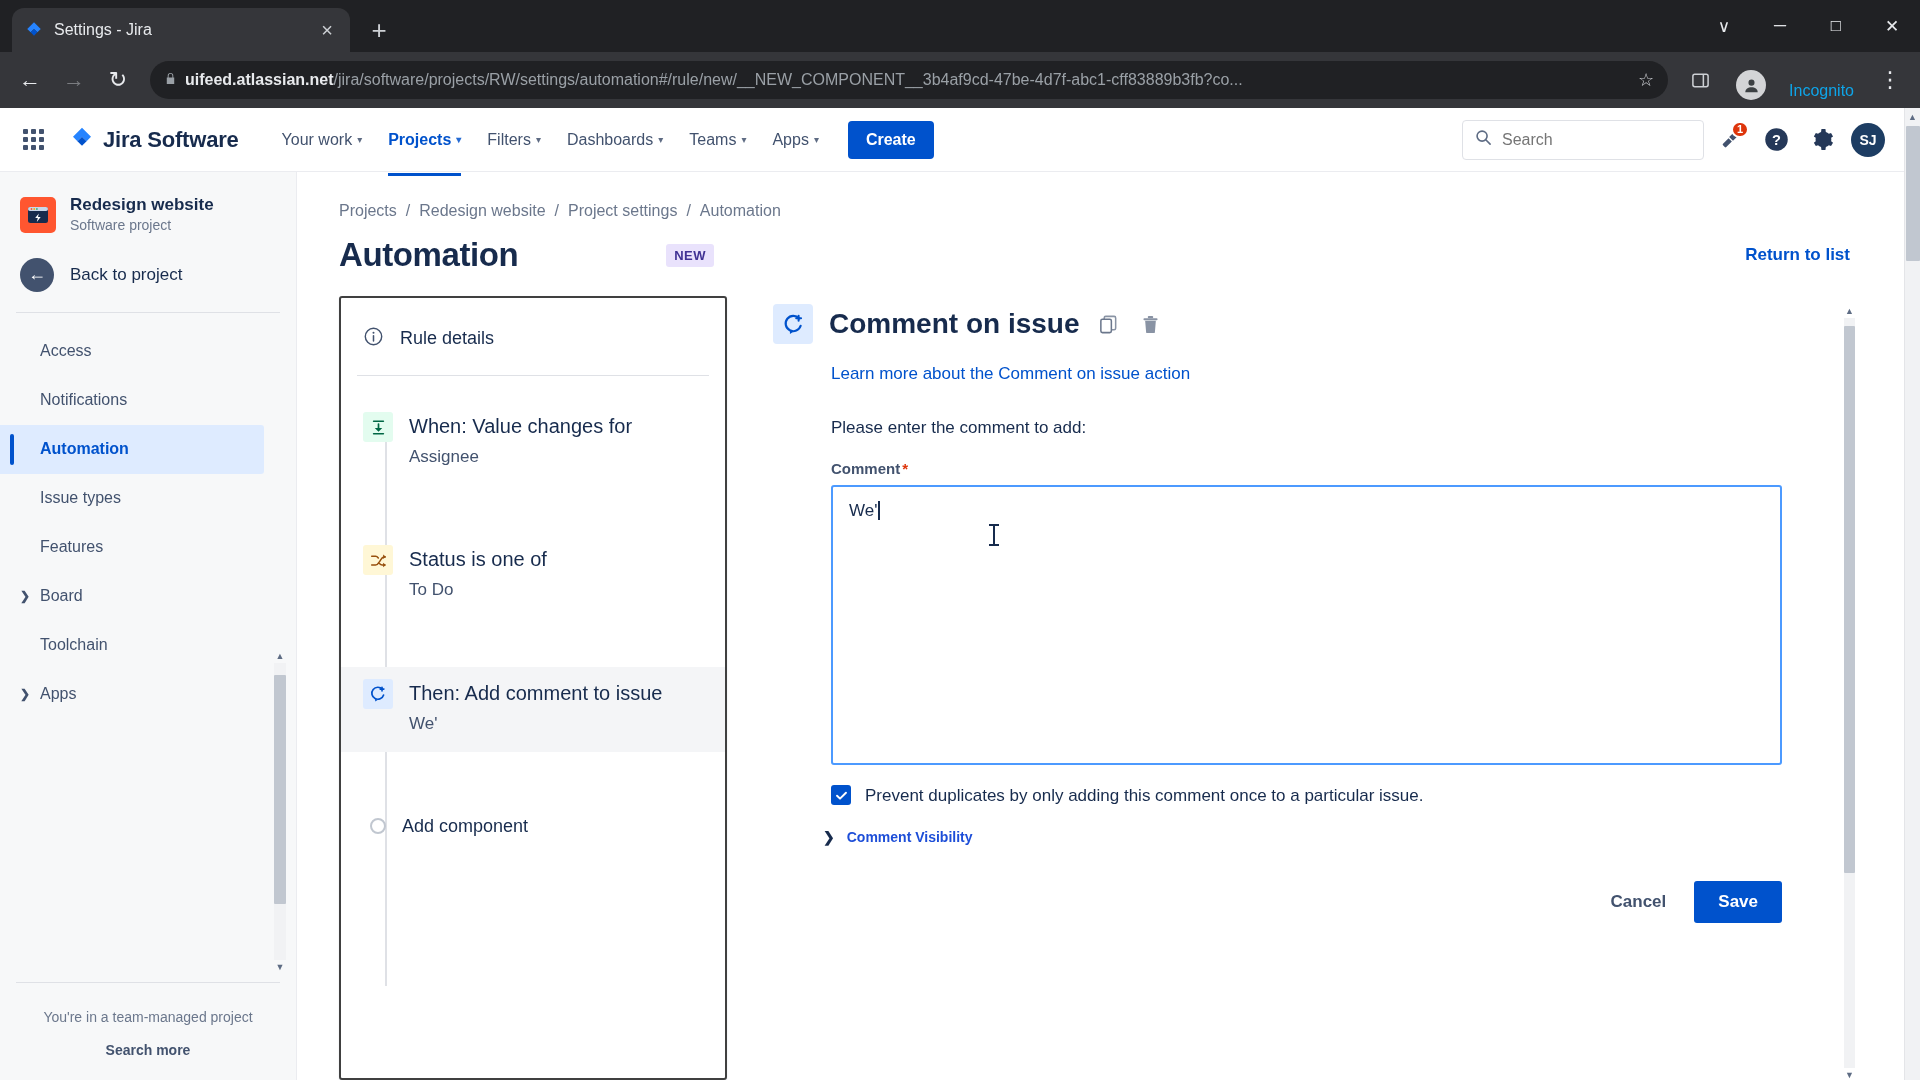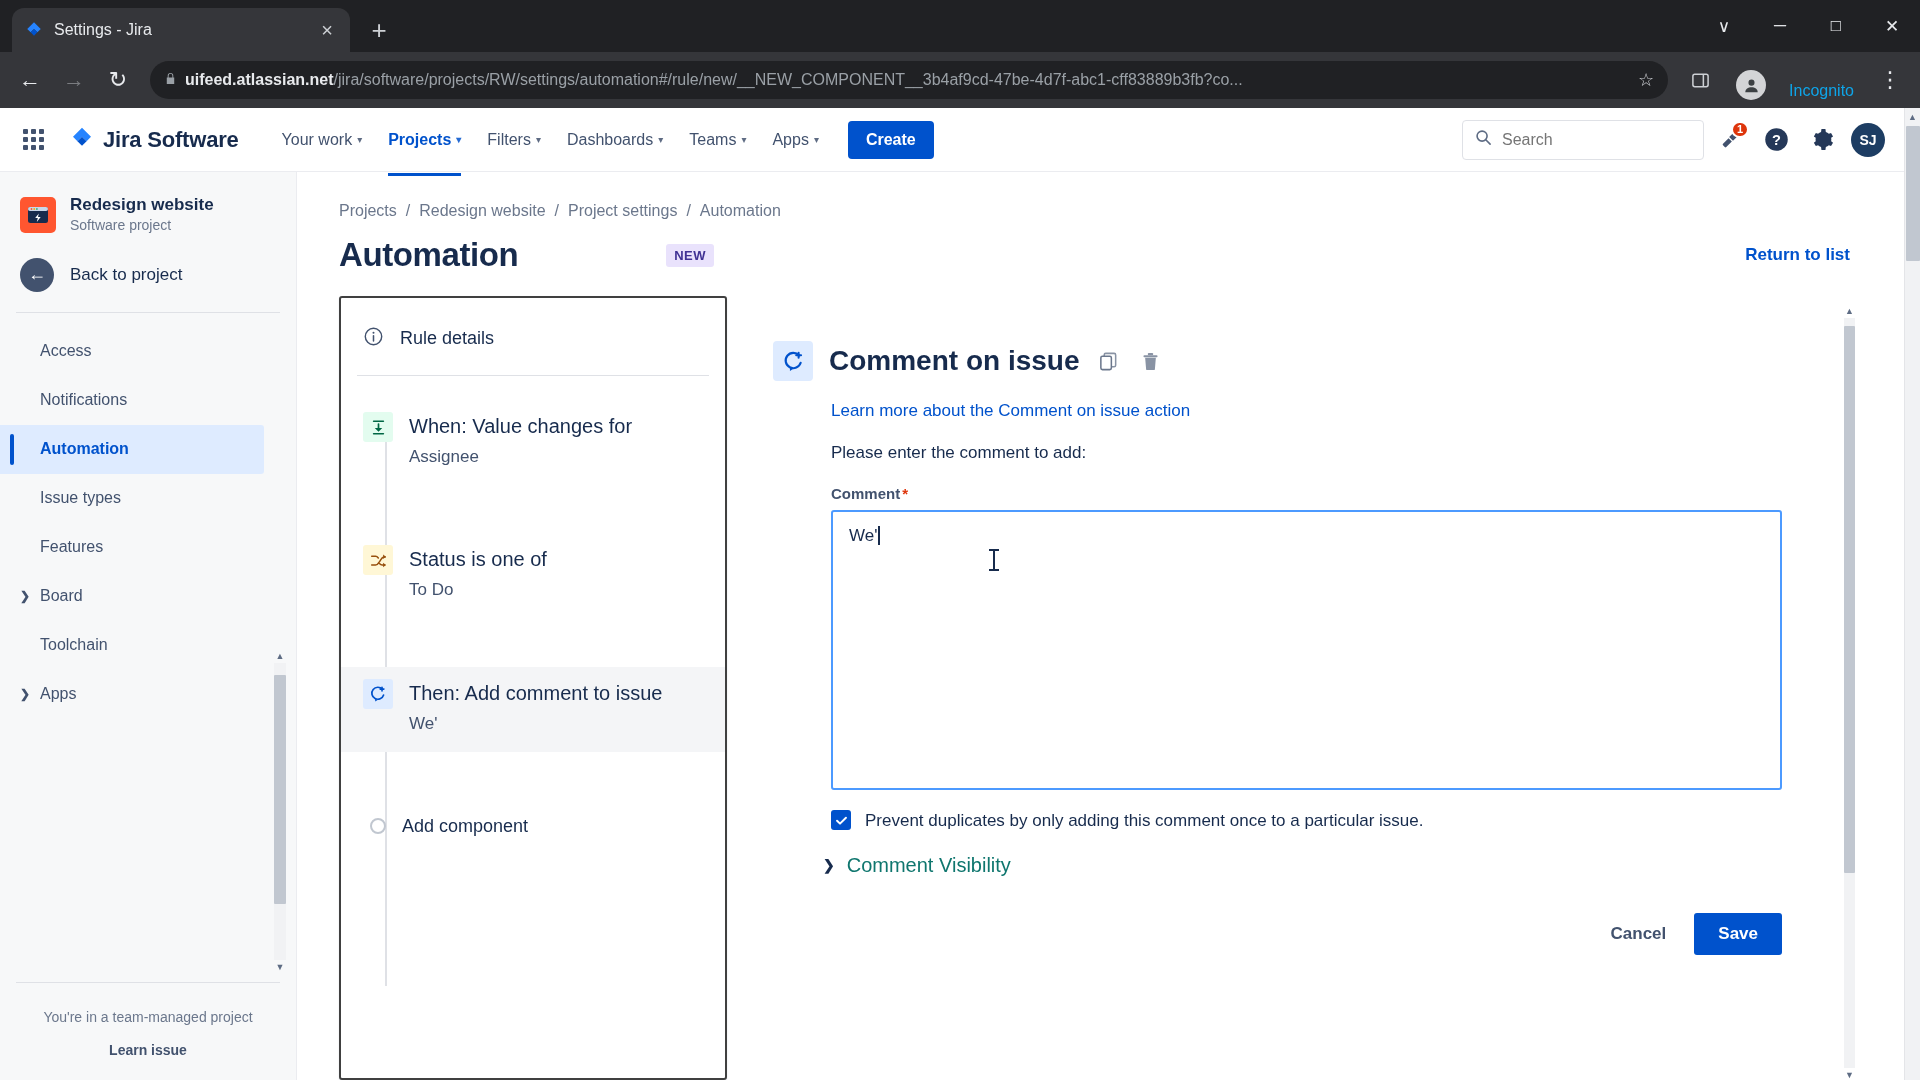--- a/index.html
+++ b/index.html
@@ -222,29 +222,29 @@
     width: 16px; height: 16px; border-radius: 50%; border: 2px solid #c1c7d0; margin-left: 7px;
     flex: 0 0 16px; background: #fff; position: relative; z-index: 2;
   }
   .add-label { font-size: 18px; color: #172b4d; }
 
   
   .detail {
     flex: 1; min-width: 0; padding: 8px 0 0 46px; position: relative;
     display: flex; flex-direction: column;
   }
-  .detail-head { display: flex; align-items: center; gap: 16px; margin-top: 37px; }
+  .detail-head { display: flex; align-items: center; gap: 16px; }
   .detail-ico {
     width: 40px; height: 40px; border-radius: 4px; background: #deebff; flex: 0 0 40px;
     display: flex; align-items: center; justify-content: center;
   }
   .detail-title { font-size: 28px; font-weight: 600; color: #172b4d; }
   .head-act { width: 26px; height: 26px; display: flex; align-items: center; justify-content: center; }
   .learn-link { color: #0052cc; font-size: 17px; margin: 20px 0 0 58px; }
-  .instruct { font-size: 17px; color: #172b4d; margin: 22px 0 0 58px; }
+  .instruct { font-size: 17px; color: #172b4d; margin: 34px 0 0 58px; }
   .field-label { font-size: 15px; font-weight: 600; color: #42526e; margin: 22px 0 8px 58px; }
   .req { color: #de350b; margin-left: 2px; }
   .textarea-wrap { margin-left: 58px; margin-right: 122px; position: relative; }
   .comment-area {
     height: 280px; border: 2px solid #4c9aff; border-radius: 3px; background: #fff;
     padding: 14px 16px; font-size: 17px; color: #172b4d; position: relative;
   }
   .caret-bar {
     display: inline-block; width: 1.5px; height: 19px; background: #172b4d;
     vertical-align: -4px; margin-left: 1px;
@@ -258,21 +258,21 @@
   .ibeam::before { top: -1px; } .ibeam::after { bottom: -1px; }
 
   .chk-row { display: flex; gap: 14px; margin: 18px 0 0 58px; margin-right: 140px; }
   .chk {
     width: 20px; height: 20px; border-radius: 3px; background: #0052cc; flex: 0 0 20px;
     display: flex; align-items: center; justify-content: center; margin-top: 2px;
   }
   .chk-label { font-size: 17px; color: #172b4d; line-height: 1.5; }
   .vis-row { display: flex; align-items: center; gap: 12px; margin: 20px 0 0 50px; }
   .vis-chev { font-size: 14px; color: #172b4d; font-weight: 700; }
-  .vis-label { font-size: 20px; font-weight: 400; color: #0f766e; }
+  .vis-label { font-size: 14px; font-weight: 700; color: #1d4ed8; }
 
   .btn-row { display: flex; align-items: center; justify-content: flex-end; gap: 14px;
     margin: 36px 122px 0 0; }
   .btn-cancel { color: #42526e; font-size: 17px; font-weight: 600; padding: 10px 14px; }
   .btn-save { background: #0052cc; color: #fff; font-size: 17px; font-weight: 600;
     padding: 11px 24px; border-radius: 3px; }
 
   
   .detail-scroll {
     position: absolute; right: 48px; top: 10px; bottom: 0; width: 13px;
@@ -491,21 +491,21 @@
               <span class="track">
                   <span class="thumb"></span>
                 </span>
               <span class="arr">▼</span>
             </div>
           </div>
 
           <div class="footer-div"></div>
           <div class="side-footer">
             <div class="t1">You're in a team-managed project</div>
-            <div class="t2">Learn issue</div>
+            <div class="t2">Search more</div>
           </div>
         </div>
 
         <div class="main">
           <div class="crumbs">
             <a>Projects</a>
             <span class="sep">/</span>
             <a>Redesign website</a>
             <span class="sep">/</span>
             <a>Project settings</a>

